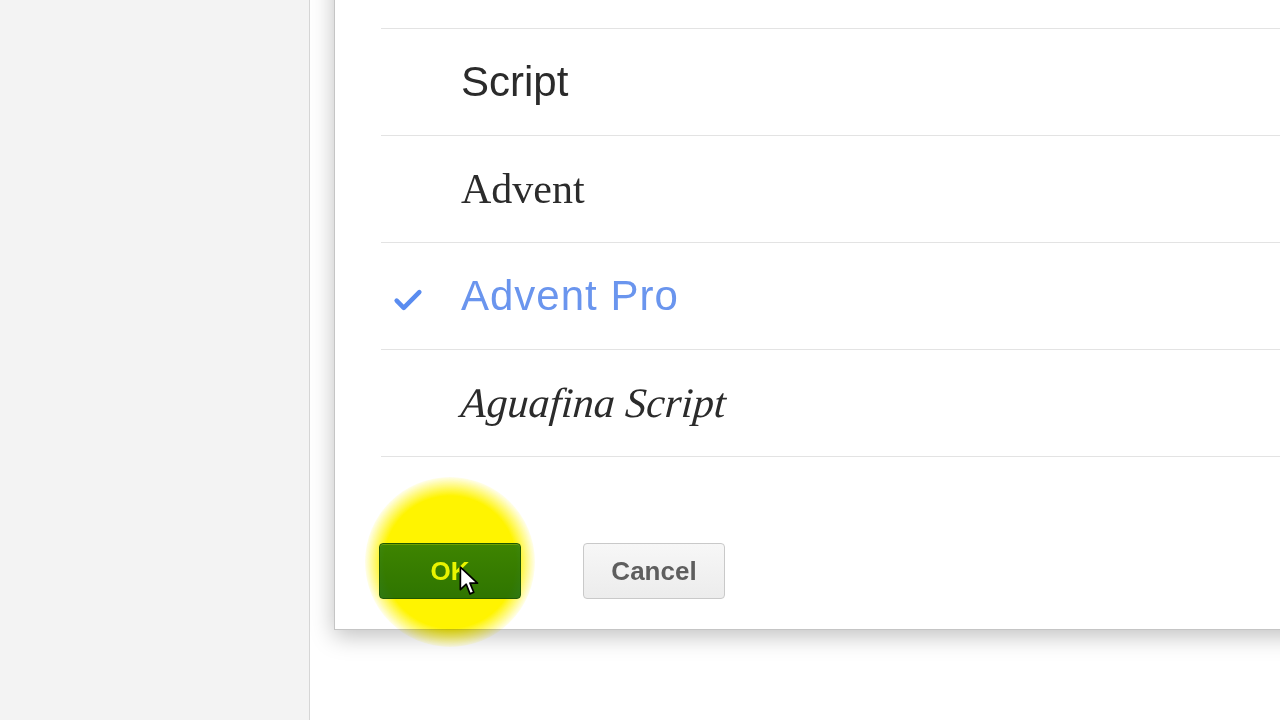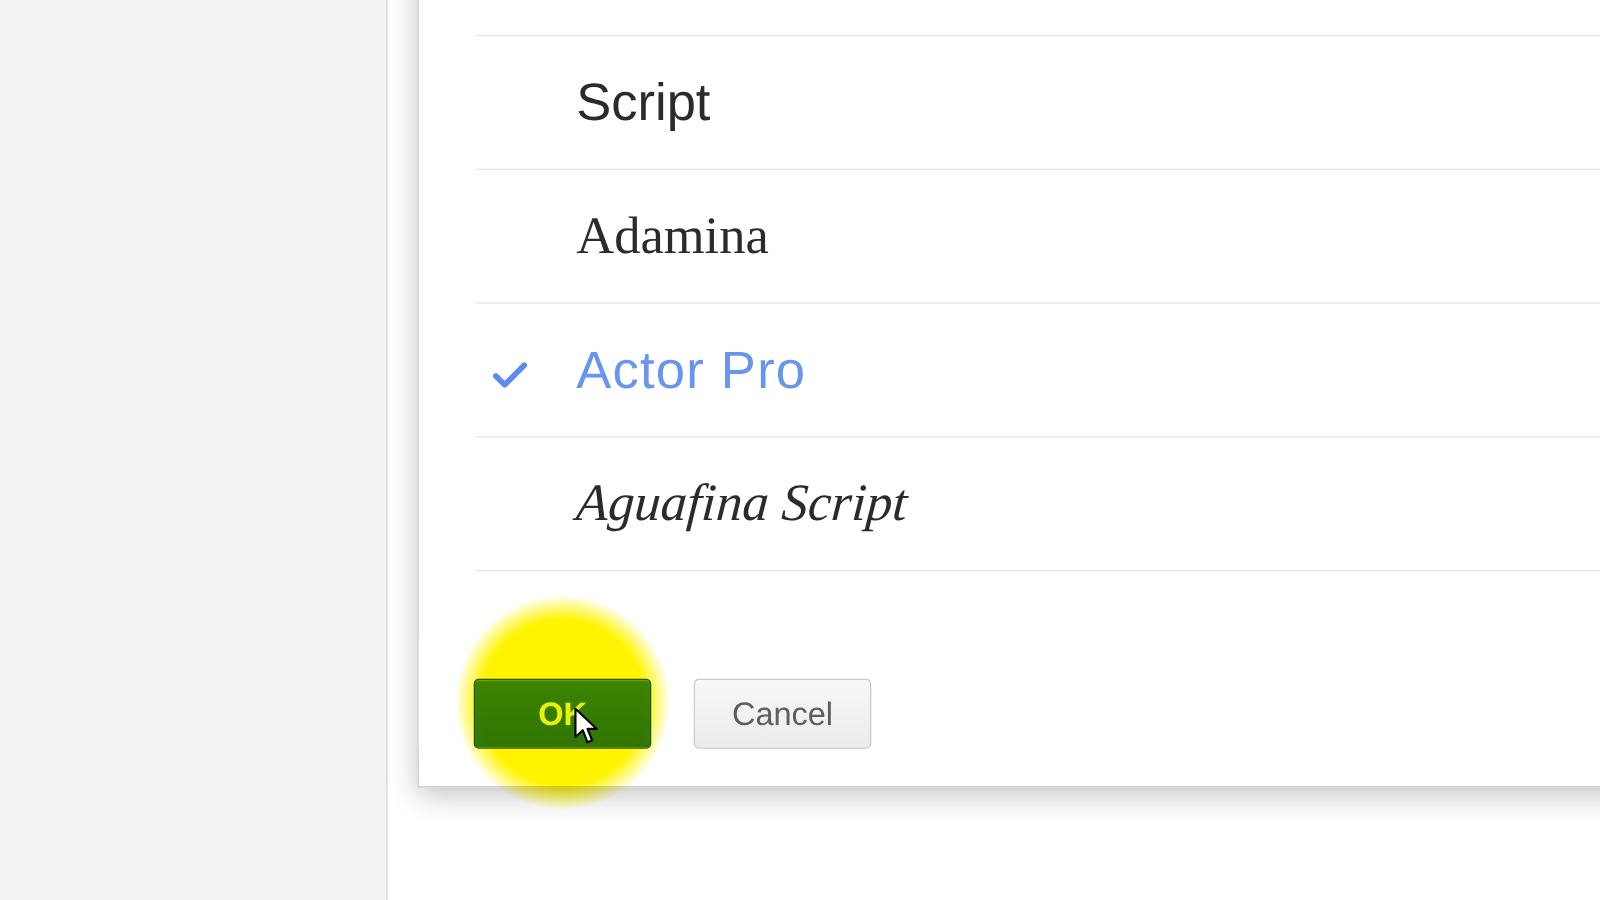--- a/index.html
+++ b/index.html
@@ -86,21 +86,22 @@
     background: linear-gradient(#3e8a2a, #2f7a1d);
     border: 1px solid #215c12;
     color: #e9ff5a;
     font-weight: 700;
     box-shadow: inset 0 1px 0 rgba(255,255,255,0.25);
   }
   .btn-secondary {
     background: linear-gradient(#f7f7f7, #ececec);
     border: 1px solid #c9c9c9;
     color: #5e5e5e;
-    font-weight: 400;
+    font-weight: 700;
+    margin-left: 28px;
   }
 
   
   .click-halo {
     position: absolute;
     width: 170px; height: 170px;
     border-radius: 50%;
     background: radial-gradient(circle, #fff400 0%, #fff400 55%, rgba(255,244,0,0.0) 72%);
     pointer-events: none;
     mix-blend-mode: multiply;
@@ -129,30 +130,30 @@
       
     </div>
 
     <div class="font-item ff-actor">
 
       <span class="label">Script</span>
     </div>
 
     <div class="font-item ff-adamina">
 
-      <span class="label">Adamina</span>
+      <span class="label">Advent</span>
     </div>
 
     <div class="font-item ff-advent selected">
       <span class="check">
         <svg viewBox="0 0 24 24" width="34" height="34">
             <path fill="none" stroke="currentColor" stroke-width="3.2" stroke-linecap="round" stroke-linejoin="round" d="M4 12.5l5 5L20 6.5"></path>
           </svg>
       </span>
-      <span class="label">Actor Pro</span>
+      <span class="label">Advent Pro</span>
     </div>
 
     <div class="font-item ff-aguafina">
 
       <span class="label">Aguafina Script</span>
     </div>
 
   </div>
 
   <div class="dialog-footer">

